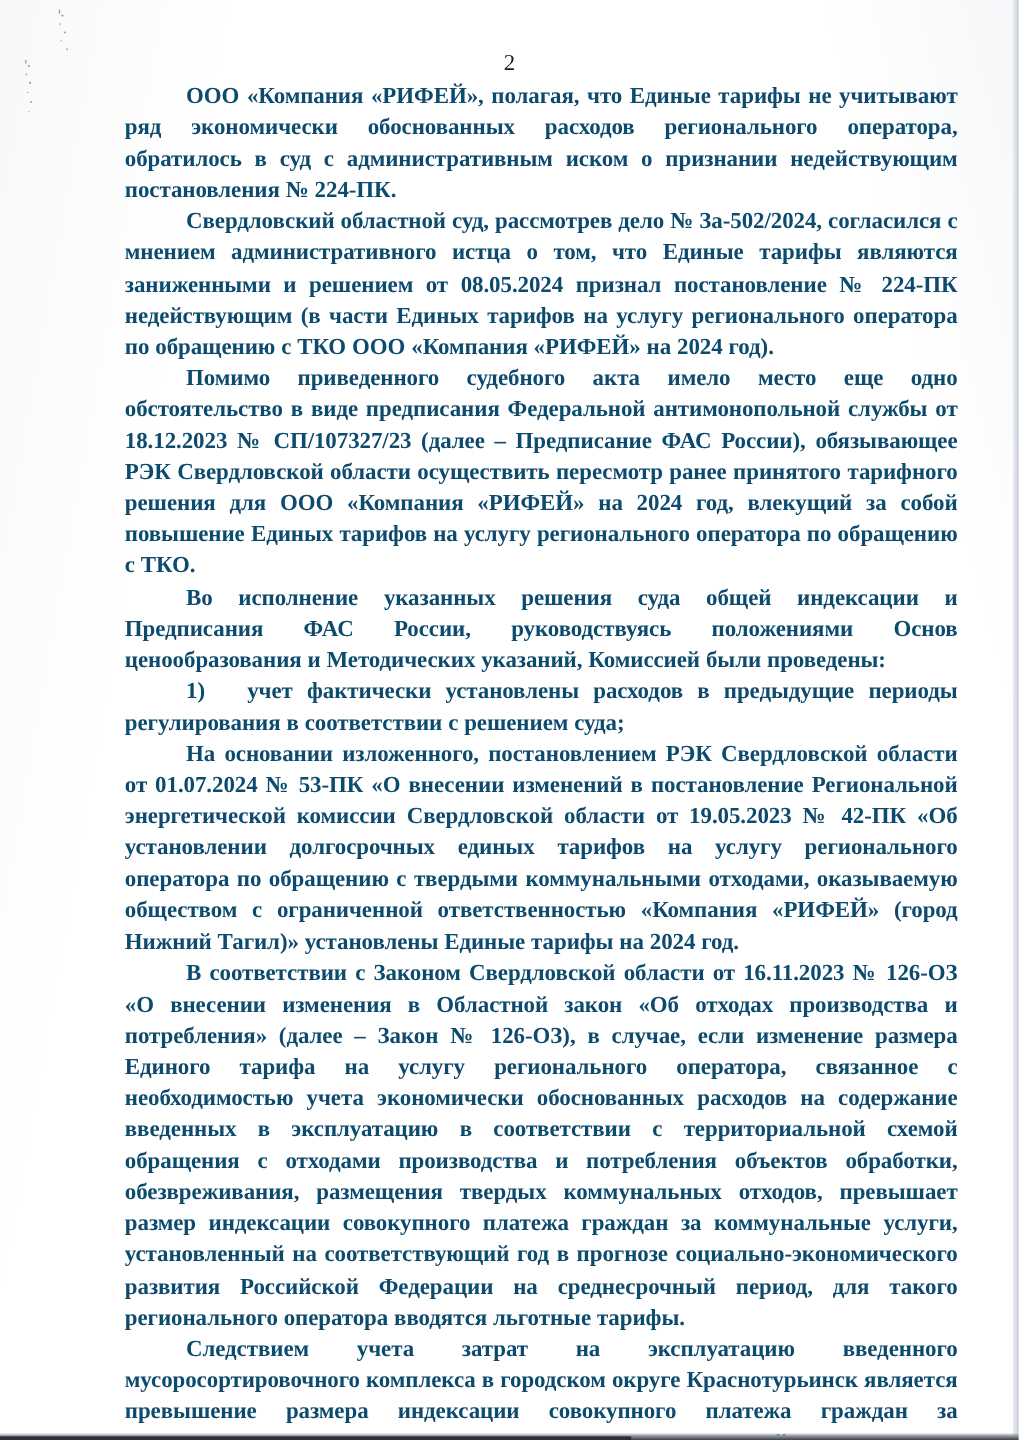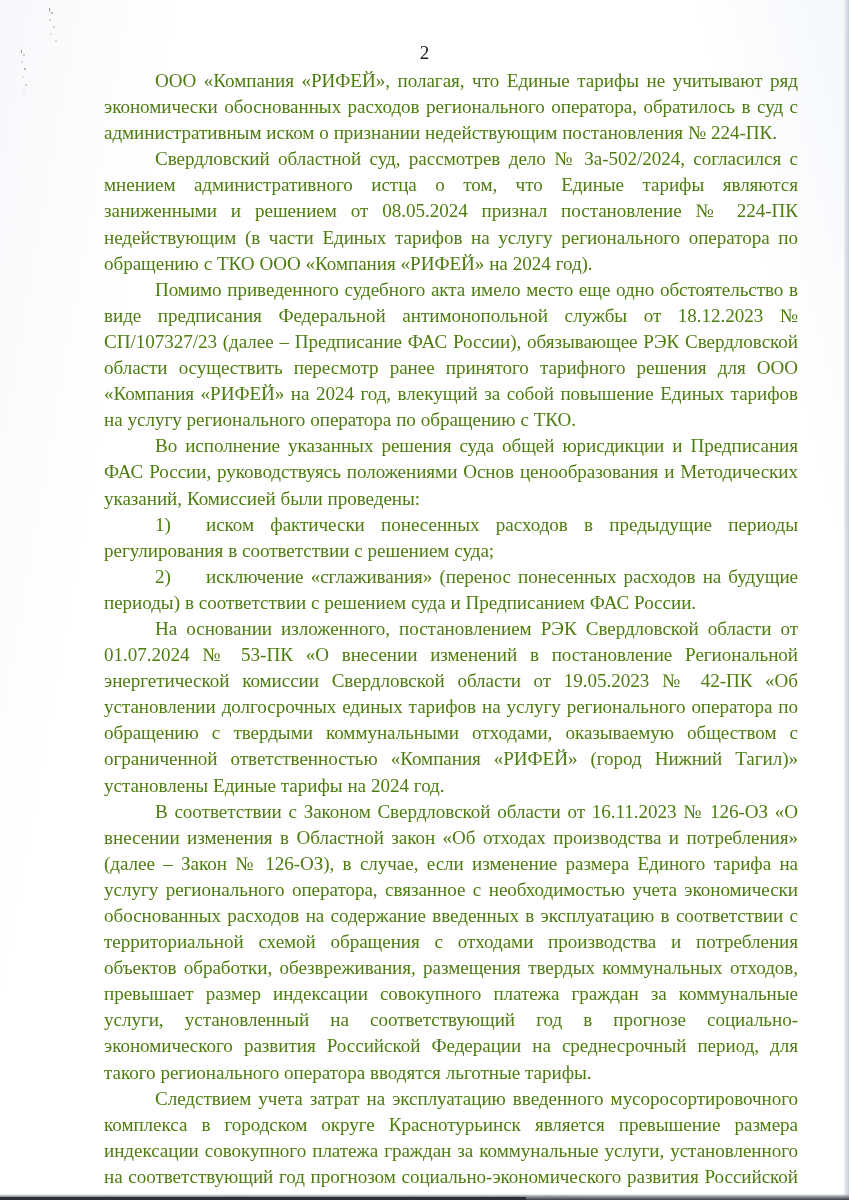--- a/index.html
+++ b/index.html
@@ -89,23 +89,24 @@
     left: 104px;
     width: 694px;
   }
 
   p.para {
     margin: 0;
     font-size: 19.1px;
     line-height: 26.1px;
     text-align: justify;
     text-indent: 51px;
-    color: #4d7c0f;
+    color: #0c4a6e;
     letter-spacing: -0.05px;
     word-spacing: 0.2px;
+    font-weight: bold;
     -webkit-font-smoothing: none;
   }
 
   
   p.para.listitem {
     text-indent: 0;
     padding-left: 0;
   }
   p.para.listitem .marker {
     display: inline-block;
@@ -139,25 +140,24 @@
     <rect x="21" y="50" width="1" height="3" fill="#4f4f4f"></rect>
   </svg>
 
   <div class="page-number">2</div>
 
   <div class="doc-body">
 
     <p class="para">ООО «Компания «РИФЕЙ», полагая, что Единые тарифы не учитывают ряд экономически обоснованных расходов регионального оператора, обратилось в суд с административным иском о признании недействующим постановления № 224-ПК.</p>
     <p class="para">Свердловский областной суд, рассмотрев дело № За-502/2024, согласился с мнением административного истца о том, что Единые тарифы являются заниженными и решением от 08.05.2024 признал постановление № 224-ПК недействующим (в части Единых тарифов на услугу регионального оператора по обращению с ТКО ООО «Компания «РИФЕЙ» на 2024 год).</p>
     <p class="para">Помимо приведенного судебного акта имело место еще одно обстоятельство в виде предписания Федеральной антимонопольной службы от 18.12.2023 № СП/107327/23 (далее – Предписание ФАС России), обязывающее РЭК Свердловской области осуществить пересмотр ранее принятого тарифного решения для ООО «Компания «РИФЕЙ» на 2024 год, влекущий за собой повышение Единых тарифов на услугу регионального оператора по обращению с ТКО.</p>
-    <p class="para">Во исполнение указанных решения суда общей юрисдикции и Предписания ФАС России, руководствуясь положениями Основ ценообразования и Методических указаний, Комиссией были проведены:</p>
+    <p class="para">Во исполнение указанных решения суда общей индексации и Предписания ФАС России, руководствуясь положениями Основ ценообразования и Методических указаний, Комиссией были проведены:</p>
 
-    <p class="para listitem"><span class="marker">1)</span><span>иском фактически понесенных расходов в предыдущие периоды регулирования в соответствии с решением суда;</span></p>
+    <p class="para listitem"><span class="marker">1)</span><span>учет фактически установлены расходов в предыдущие периоды регулирования в соответствии с решением суда;</span></p>
 
-    <p class="para listitem"><span class="marker">2)</span><span>исключение «сглаживания» (перенос понесенных расходов на будущие периоды) в соответствии с решением суда и Предписанием ФАС России.</span></p>
 
     <p class="para">На основании изложенного, постановлением РЭК Свердловской области от 01.07.2024 № 53-ПК «О внесении изменений в постановление Региональной энергетической комиссии Свердловской области от 19.05.2023 № 42-ПК «Об установлении долгосрочных единых тарифов на услугу регионального оператора по обращению с твердыми коммунальными отходами, оказываемую обществом с ограниченной ответственностью «Компания «РИФЕЙ» (город Нижний Тагил)» установлены Единые тарифы на 2024 год.</p>
     <p class="para">В соответствии с Законом Свердловской области от 16.11.2023 № 126-ОЗ «О внесении изменения в Областной закон «Об отходах производства и потребления» (далее – Закон № 126-ОЗ), в случае, если изменение размера Единого тарифа на услугу регионального оператора, связанное с необходимостью учета экономически обоснованных расходов на содержание введенных в эксплуатацию в соответствии с территориальной схемой обращения с отходами производства и потребления объектов обработки, обезвреживания, размещения твердых коммунальных отходов, превышает размер индексации совокупного платежа граждан за коммунальные услуги, установленный на соответствующий год в прогнозе социально-экономического развития Российской Федерации на среднесрочный период, для такого регионального оператора вводятся льготные тарифы.</p>
     <p class="para">Следствием учета затрат на эксплуатацию введенного мусоросортировочного комплекса в городском округе Краснотурьинск является превышение размера индексации совокупного платежа граждан за коммунальные услуги, установленного на соответствующий год прогнозом социально-экономического развития Российской Федерации на 2024 год и на плановый период 2025 и 2026 годов (с учетом данных за предыдущие периоды), определенного Министерством экономического развития Российской Федерации в сентябре 2023 года в размере 109,8%.</p>
 
   </div>
 
   <div class="scan-edge-right"></div>
   <div class="scan-edge-bottom"></div>
 

